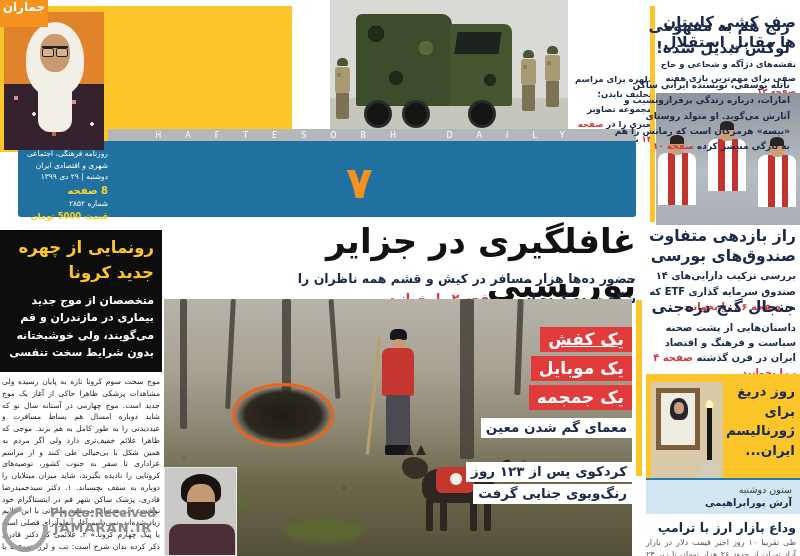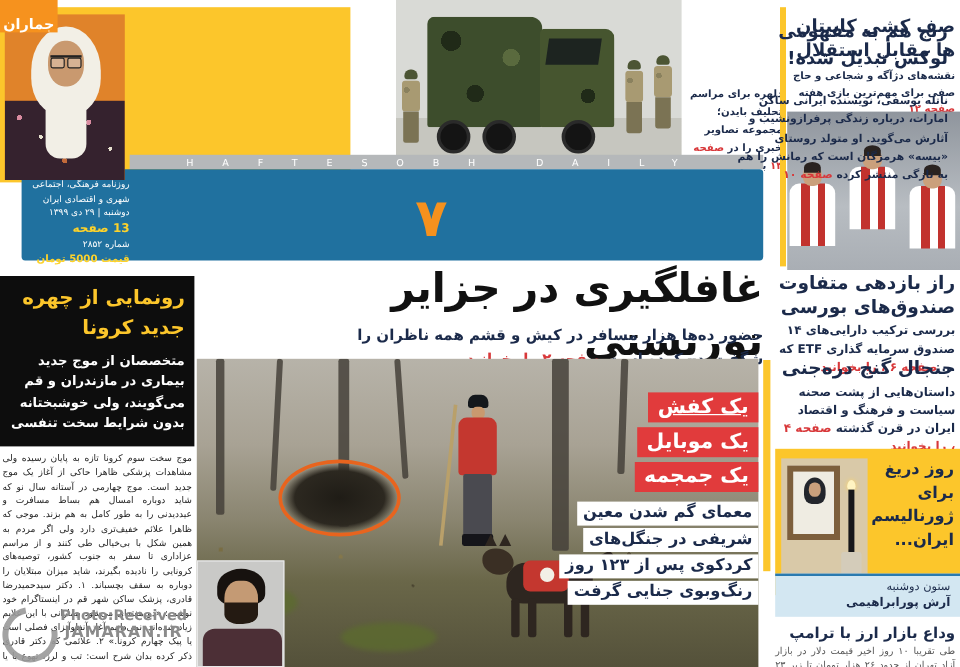--- a/index.html
+++ b/index.html
@@ -7,21 +7,21 @@
   .page{position:relative;width:800px;height:556px;background:#fff;overflow:hidden;}
   .abs{position:absolute;}
   .rtl{direction:rtl;text-align:right;}
   .navy{color:#1b2a4a;}
   .ref{color:#d8383a;}
   .bold{font-weight:bold;}
 
   
   .yellow-box{background:#fcc62b;}
   .jamaran-badge{left:0;top:0;width:48px;height:27px;background:#f6921e;color:#fff;
-    font-size:12px;font-weight:bold;display:flex;align-items:flex-end;justify-content:center;z-index:9;}
+    font-size:12px;font-weight:bold;display:flex;align-items:flex-start;justify-content:center;z-index:9;}
   .writer-photo{left:4px;top:12px;width:100px;height:138px;background:#e0832a;overflow:hidden;z-index:2;}
   .wp-scarf{position:absolute;left:22px;top:10px;width:58px;height:74px;background:#f2efe6;border-radius:50% 50% 42% 42%;}
   .wp-face{position:absolute;left:36px;top:22px;width:30px;height:38px;background:#c9996f;border-radius:46%;}
   .wp-glasses{position:absolute;left:38px;top:34px;width:26px;height:8px;border-top:2px solid #222;}
   .wp-glasses:before,.wp-glasses:after{content:"";position:absolute;top:0;width:10px;height:7px;border:1.5px solid #222;border-radius:2px;background:rgba(255,255,255,.25);}
   .wp-glasses:before{left:0;} .wp-glasses:after{right:0;}
   .wp-jacket{position:absolute;left:0;top:72px;width:100%;height:66px;
     background:radial-gradient(circle 4px at 12px 14px,#d98ba0 55%,transparent 56%),
                radial-gradient(circle 3px at 30px 30px,#e7e1cf 55%,transparent 56%),
                radial-gradient(circle 4px at 70px 18px,#d98ba0 55%,transparent 56%),
@@ -222,21 +222,21 @@
         <div class="p-shirt"></div>
       </div>
   </div>
 
   <div class="abs latin-strip">HAFTESOBH DAILY</div>
   <div class="abs banner">
     <div class="paper-info rtl">
       <div>روزنامه فرهنگی، اجتماعی</div>
       <div>شهری و اقتصادی ایران</div>
       <div>دوشنبه | ۲۹ دی ۱۳۹۹</div>
-      <div class="pi-pages">13 صفحه</div>
+      <div class="pi-pages">8 صفحه</div>
       <div>شماره ۲۸۵۲</div>
       <div class="pi-price">قیمت 5000 تومان</div>
     </div>
     <div class="logo-seven">۷</div>
   </div>
 
   <div class="abs rtl main-title">غافلگیری در جزایر توریستی</div>
   <div class="abs rtl navy bold main-sub">
     <span>حضور ده‌ها هزار مسافر در کیش و قشم همه ناظران را شگفت‌زده کرده است </span><span class="ref">صفحه ۲ را بخوانید</span>
   </div>
@@ -280,21 +280,20 @@
       <div class="d-leg" style="left:44px;"></div>
       <div class="d-leg" style="left:74px;"></div>
       <div class="d-leg" style="left:88px;"></div>
     </div>
   </div>
 
   <div class="abs label-red rtl" style="top:327px;text-decoration:underline;">یک کفش</div>
   <div class="abs label-red rtl" style="top:385px;">یک جمجمه</div>
   <div class="abs label-red rtl" style="top:356px;">یک موبایل</div>
   <div class="abs cap-line rtl" style="top:418px;">معمای گم شدن معین</div>
-  <div class="abs cap-line rtl" style="top:440px;">شریفی در جنگل‌های</div>
   <div class="abs cap-line rtl" style="top:462px;">کردکوی پس از ۱۲۳ روز</div>
   <div class="abs cap-line rtl" style="top:484px;">رنگ‌وبوی جنایی گرفت</div>
 
   <div class="abs selfie">
     <div class="sf-hair"></div>
     <div class="sf-face"></div>
     <div class="sf-beard"></div>
     <div class="sf-shirt"></div>
   </div>
 

